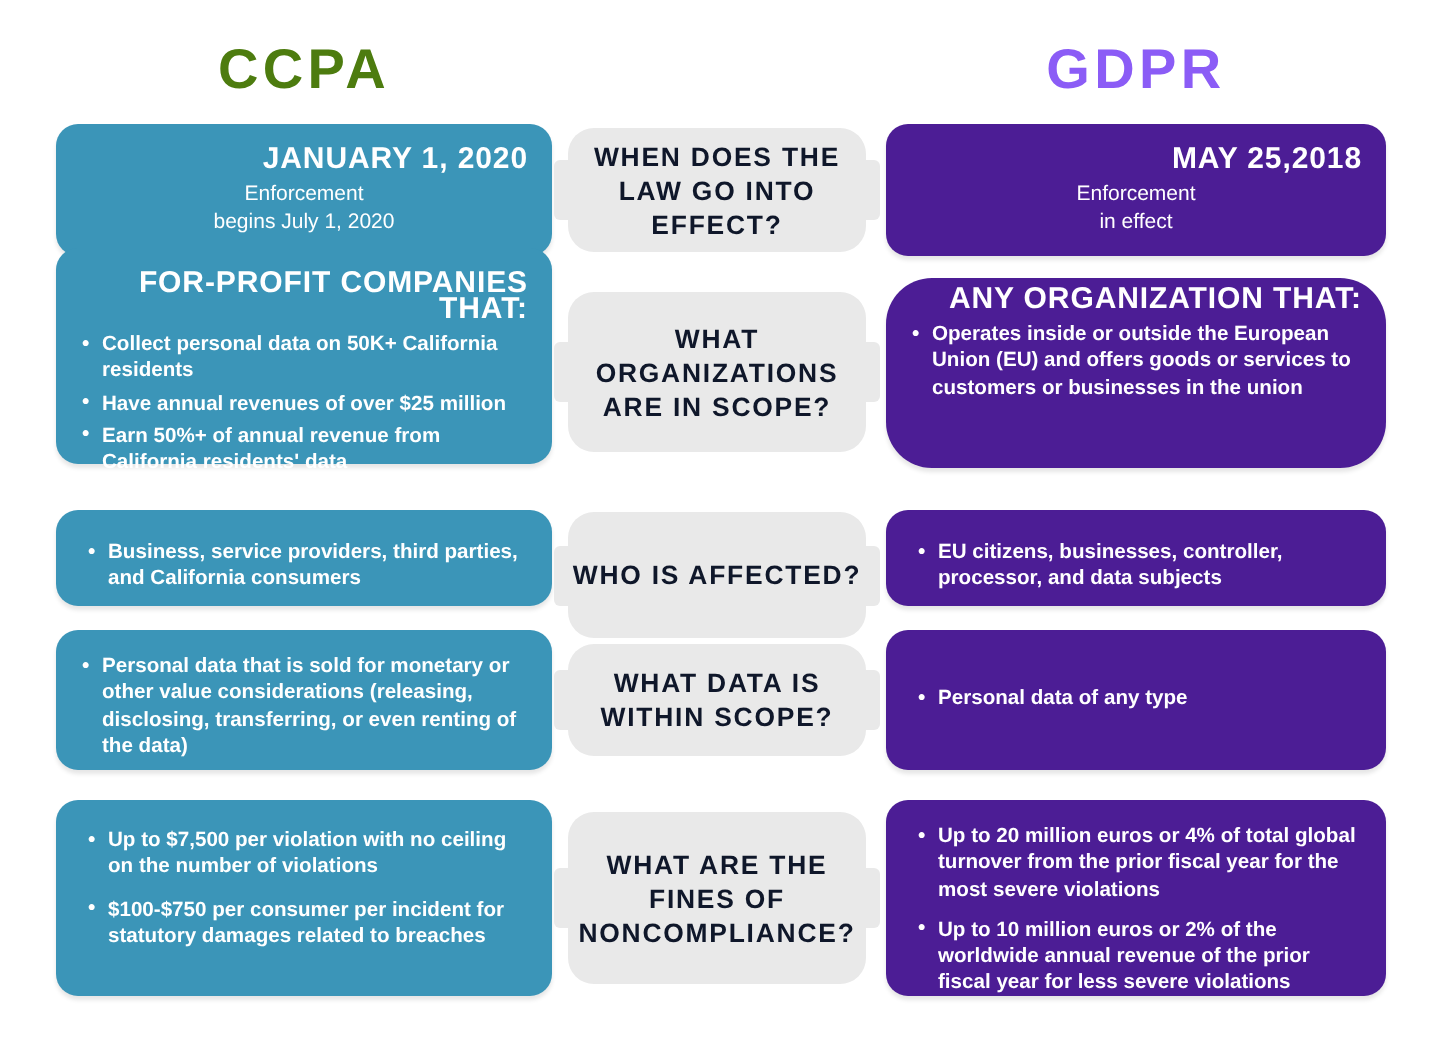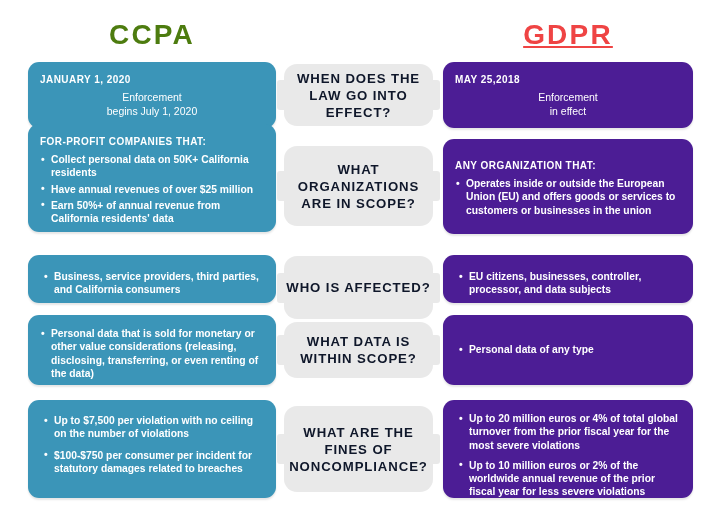--- a/index.html
+++ b/index.html
@@ -32,22 +32,21 @@
     white-space: nowrap;
   }
   #title-ccpa {
     left: 28px;
     width: 248px;
     color: #4d7c0f;
   }
   #title-gdpr {
     left: 443px;
     width: 250px;
-    color: #ef4444;
-    text-decoration: underline;
+    color: #8b5cf6;
   }
 
   
   .row {
     position: absolute;
     left: 0;
     width: 720px;
   }
 
   .card {
@@ -64,24 +63,24 @@
     box-shadow: 0 2px 2px rgba(0,0,0,0.10);
   }
   .card.right {
     left: 443px;
     width: 250px;
     background: #4c1d95;
     box-shadow: 0 2px 2px rgba(0,0,0,0.10);
   }
 
   .card-heading {
-    font-size: 10px;
+    font-size: 15px;
     font-weight: bold;
     letter-spacing: 0.45px;
-    text-align: left;
+    text-align: right;
     margin: 4px 0 5px 0;
     line-height: 13px;
   }
   .card-sub {
     font-size: 10.5px;
     text-align: center;
     line-height: 13.5px;
     font-weight: normal;
   }
 
@@ -182,21 +181,21 @@
         <li>Earn 50%+ of annual revenue from California residents' data</li>
       </ul>
     </div>
 
     <div class="qpill" style="top:146px; height:80px;">
       <div class="tab-l"></div>
       <div class="tab-r"></div>
       <span class="qtext">What organizations are in scope?</span>
     </div>
 
-    <div class="card right" style="top:139px; height:95px; padding-top:16px;">
+    <div class="card right" style="top:139px; height:95px; padding-top:0;border-radius:23px;">
       <div class="card-heading">ANY ORGANIZATION THAT:</div>
       <ul class="bullets">
         <li>Operates inside or outside the European Union (EU) and offers goods or services to customers or businesses in the union</li>
       </ul>
     </div>
   </div>
 
   <div class="row" style="top:0">
 
     <div class="card left" style="top:255px; height:48px; padding-top:13px;">

